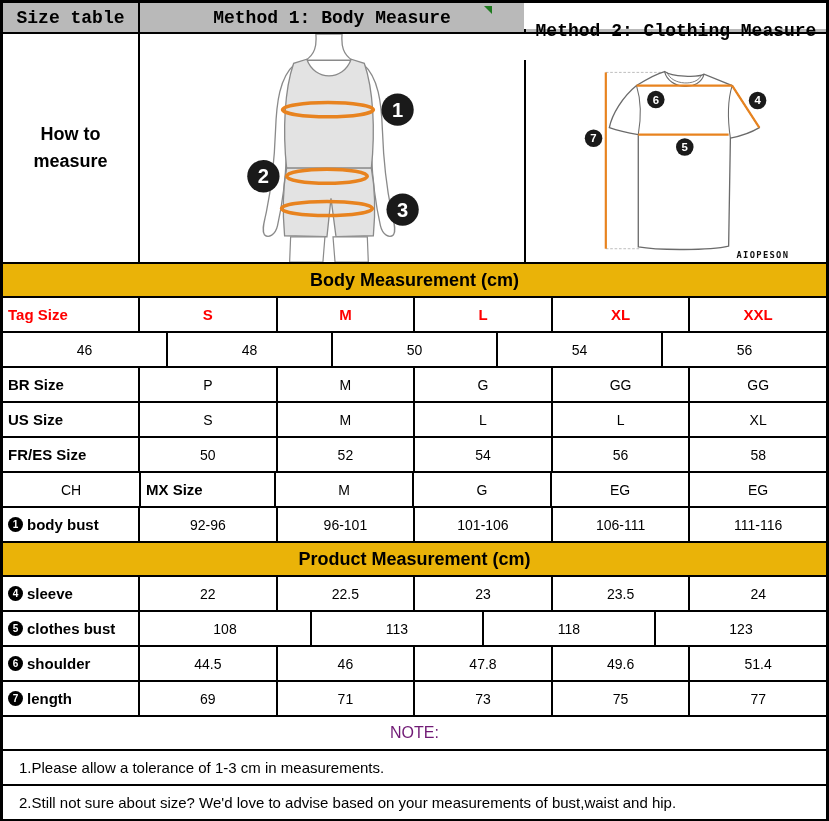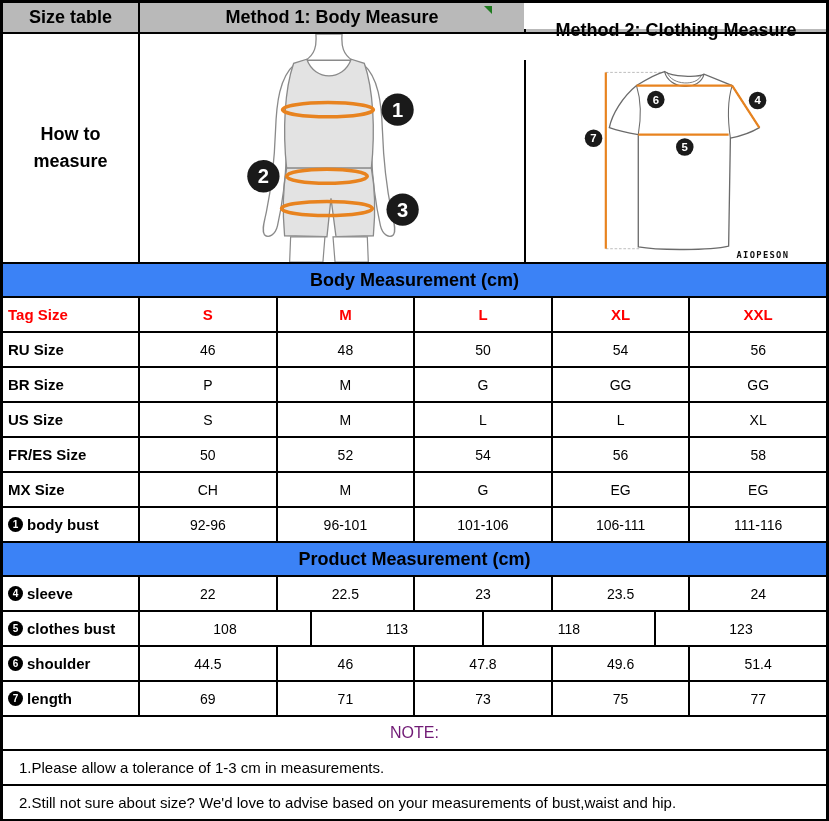--- a/index.html
+++ b/index.html
@@ -4,21 +4,21 @@
 <style>
   html,body { margin:0; padding:0; background:#fff; }
   .sheet {
     position:relative; width:829px; height:821px; box-sizing:border-box;
     border:3px solid #000; border-bottom-width:2px;
     background:#fff; color:#000;
     font-family:"Liberation Sans", sans-serif;
     display:flex; flex-direction:column; overflow:hidden;
   }
   .row { display:flex; flex:none; border-top:2px solid #000; min-height:0; }
-  .row:first-child { border-top:0; }
+  .row:first-child { border-top:0;font-family:Liberation Mono, monospace; }
   .cell { border-left:2px solid #000; display:flex; align-items:center; justify-content:center; box-sizing:border-box; min-width:0; }
   .cell:first-child { border-left:0; }
 
   .r-header { height:29px; }
   .r-illus  { height:228px; }
   .r-bar    { height:32px; }
   .r-data   { height:33px; }
   .r-notebar{ height:32px; }
   .r-note   { height:33px; }
   .r-note:last-child { flex:1; }
@@ -26,21 +26,21 @@
   .hdr { background:#b9b9b9; font-weight:bold; font-size:18px; }
   .c1 { width:135px; flex:none; }
   .c2 { width:386px; flex:none; }
   .c3 { flex:1;margin-top:26px; }
 
   .label { width:135px; flex:none; justify-content:flex-start; padding-left:5px; font-weight:bold; font-size:15px; white-space:nowrap; }
   .val { flex:1; font-size:14px; }
   .red { color:#ff0000; }
   .tagval { font-weight:bold; font-size:15px; }
 
-  .bar { flex:1; background:#3b82f6; font-weight:bold; font-size:18px; justify-content:center; }
+  .bar { flex:1; background:#eab308; font-weight:bold; font-size:18px; justify-content:center; }
   .howto { font-weight:bold; font-size:18px; text-align:center; line-height:1.5; }
 
   .notebar { flex:1; color:#701a75; font-size:16px; justify-content:center; }
   .noteitem { flex:1; font-size:15px; justify-content:flex-start; padding-left:16px; }
 
   .cnum {
     width:15px; height:15px; border-radius:50%; background:#000; color:#fff;
     font-size:10px; font-weight:bold; display:inline-flex; align-items:center;
     justify-content:center; margin-right:4px; flex:none;
   }
@@ -150,21 +150,20 @@
   <div class="row r-data">
     <div class="cell label red">Tag Size</div>
     <div class="cell val red tagval">S</div>
     <div class="cell val red tagval">M</div>
     <div class="cell val red tagval">L</div>
     <div class="cell val red tagval">XL</div>
     <div class="cell val red tagval">XXL</div>
   </div>
 
   <div class="row r-data">
-    <div class="cell label">RU Size</div>
     <div class="cell val">46</div>
     <div class="cell val">48</div>
     <div class="cell val">50</div>
     <div class="cell val">54</div>
     <div class="cell val">56</div>
   </div>
 
   <div class="row r-data">
     <div class="cell label">BR Size</div>
     <div class="cell val">P</div>
@@ -186,22 +185,22 @@
   <div class="row r-data">
     <div class="cell label">FR/ES Size</div>
     <div class="cell val">50</div>
     <div class="cell val">52</div>
     <div class="cell val">54</div>
     <div class="cell val">56</div>
     <div class="cell val">58</div>
   </div>
 
   <div class="row r-data">
+    <div class="cell val">CH</div>
     <div class="cell label">MX Size</div>
-    <div class="cell val">CH</div>
     <div class="cell val">M</div>
     <div class="cell val">G</div>
     <div class="cell val">EG</div>
     <div class="cell val">EG</div>
   </div>
 
   <div class="row r-data">
     <div class="cell label">
       <span class="cnum">1</span>
       <span>body bust</span>

